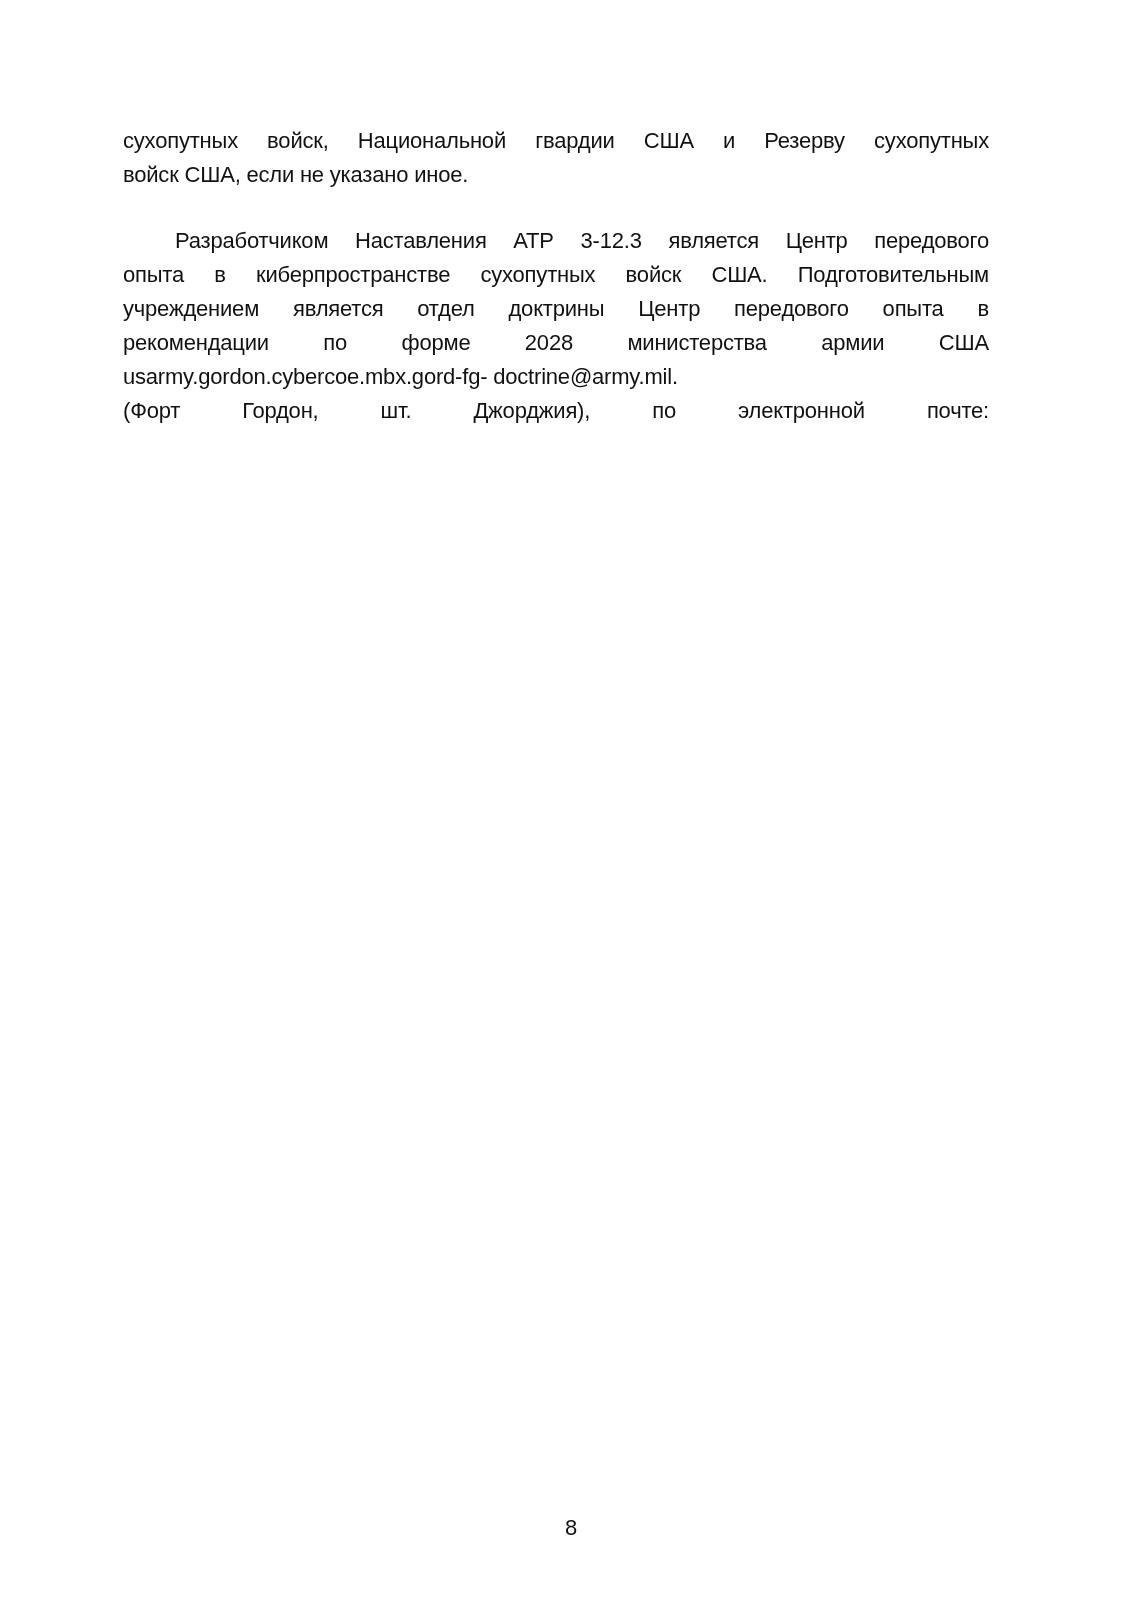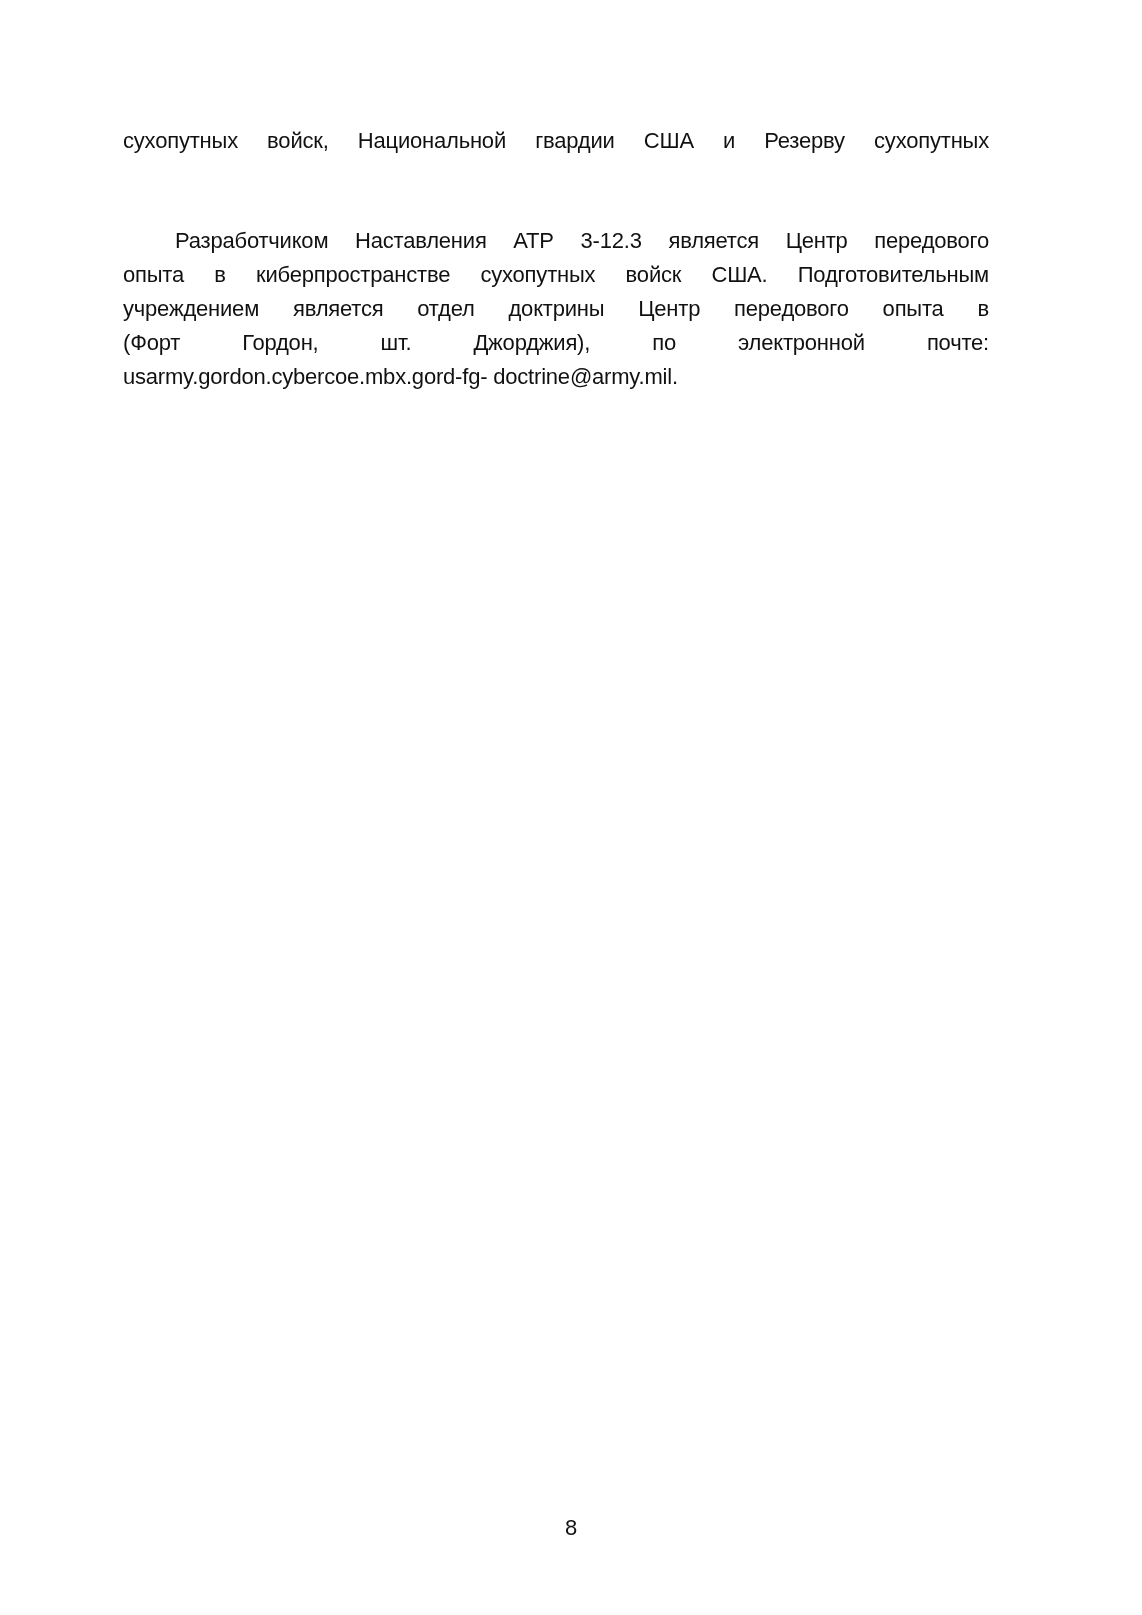--- a/index.html
+++ b/index.html
@@ -53,25 +53,27 @@
       line-height: 26px;
     }
   </style>
 </head>
 <body>
 
 <div class="page">
 
   <div class="text-block para1">
     <span class="line">сухопутных войск, Национальной гвардии США и Резерву сухопутных</span>
+    <span class="line last">войск США, если не указано иное.</span>
   </div>
 
   <div class="text-block para2">
     <span class="line" style="text-indent:52px">Разработчиком Наставления АТР 3-12.3 является Центр передового</span>
     <span class="line" style="text-indent:0">опыта в киберпространстве сухопутных войск США. Подготовительным</span>
     <span class="line" style="text-indent:0">учреждением является отдел доктрины Центр передового опыта в</span>
+    <span class="line" style="text-indent:0">рекомендации по форме 2028 министерства армии США</span>
+    <span class="line last" style="text-indent:0">usarmy.gordon.cybercoe.mbx.gord-fg- doctrine@army.mil.</span>
     <span class="line" style="text-indent:0">(Форт Гордон, шт. Джорджия), по электронной почте:</span>
-    <span class="line last" style="text-indent:0">usarmy.gordon.cybercoe.mbx.gord-fg- doctrine@army.mil.</span>
   </div>
 
   <div class="page-number">8</div>
 
 </div>
 
 </body></html>

